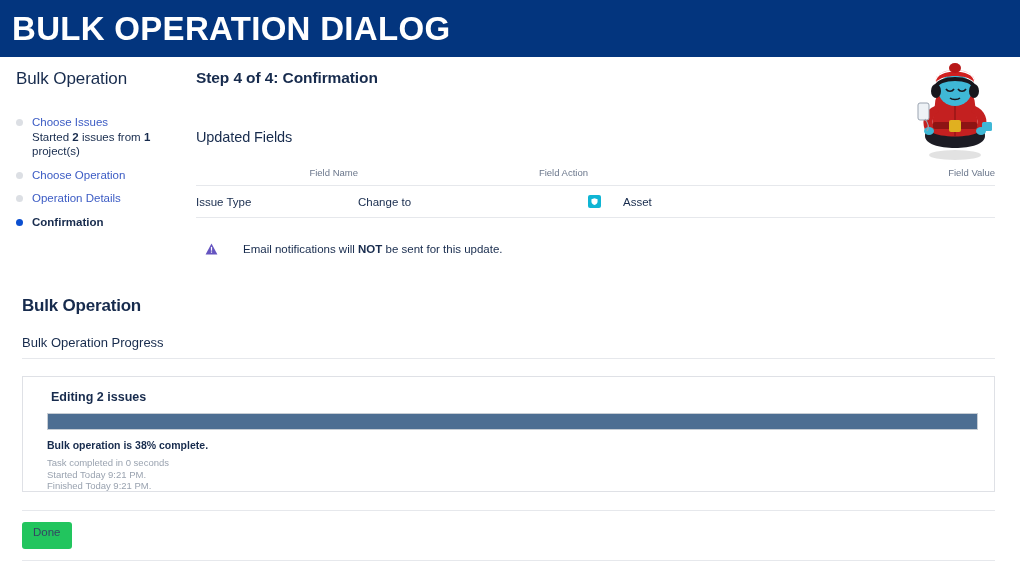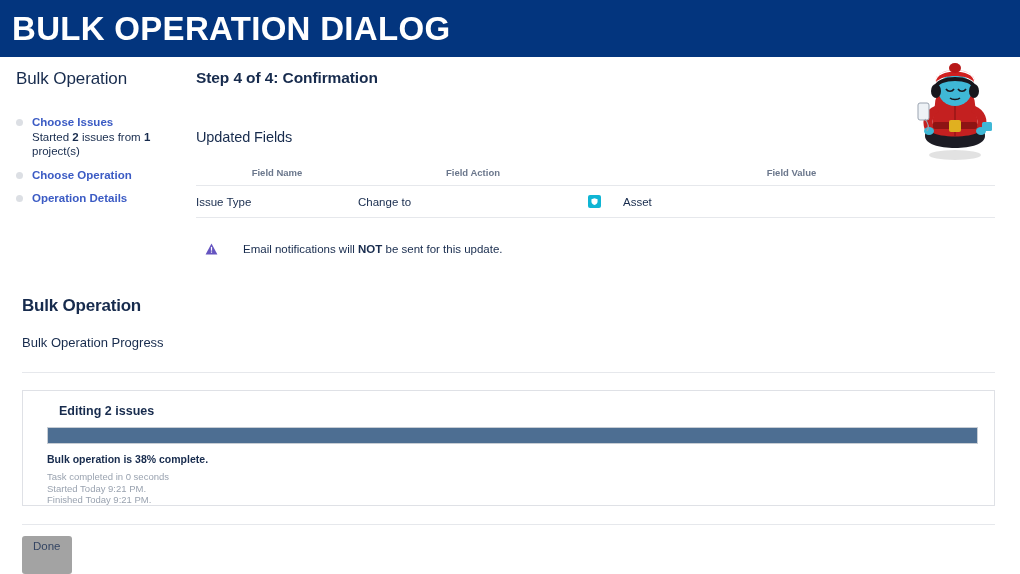--- a/index.html
+++ b/index.html
@@ -67,21 +67,20 @@
     border-radius: 50%;
     background: #dcdfe4;
   }
   .step.active .bullet { background: #0b4fd0; }
   .step-link {
     color: #3b5bc4;
     font-size: 11.5px;
     text-decoration: none;
     display: block;
     line-height: 14.5px;
-    font-weight: bold;
   }
   .step.active .step-link {
     color: #172b4d;
     font-weight: bold;
   }
   .step-sub {
     color: #172b4d;
     font-size: 11.5px;
     line-height: 14.5px;
     margin-top: 0px;
@@ -106,23 +105,23 @@
     font-weight: normal;
     margin: 0 0 22px 0;
     letter-spacing: -0.1px;
   }
 
   table.fields {
     width: 799px;
     border-collapse: collapse;
   }
   table.fields th {
-    text-align: center;
+    text-align: right;
     font-size: 9.5px;
-    font-weight: bold;
+    font-weight: normal;
     color: #6b778c;
     padding: 0 0 7px 0;
     border-bottom: 1px solid #e6e8ec;
   }
   table.fields td {
     text-align: left;
     font-size: 11.5px;
     color: #172b4d;
     padding: 9px 0 9px 0;
     border-bottom: 1px solid #e6e8ec;
@@ -176,41 +175,41 @@
   .prog-title {
     font-size: 17px;
     color: #172b4d;
     font-weight: bold;
     margin: 0 0 19px 22px;
     letter-spacing: -0.2px;
   }
   .prog-sub-wrap {
     margin: 12px 25px 0 22px;
     border-bottom: 1px solid #e6e8ec;
-    padding-bottom: 22px;
+    padding-bottom: 8px;
   }
   .prog-sub {
     font-size: 13px;
     color: #172b4d;
     font-weight: normal;
     margin: 0;
   }
 
   .prog-panel {
     margin: 17px 25px 0 22px;
     border: 1px solid #dfe1e6;
     background: #ffffff;
     padding: 13px 12px 14px 24px;
     height: 116px;
   }
   .prog-panel-title {
     font-size: 12.5px;
     font-weight: bold;
     color: #172b4d;
-    margin: 0 0 9px 12px;
+    margin: 0 0 9px 4px;
   }
   .bar-track {
     width: 931px;
     height: 17px;
     background: #ffffff;
     border: 1px solid #c7cdd4;
     padding: 0;
     margin-bottom: 9px;
   }
   .bar-fill {
@@ -233,27 +232,27 @@
   .rule {
     margin: 18px 25px 0 22px;
     border-top: 1px solid #e6e8ec;
     height: 0;
   }
   .footer-row {
     margin: 11px 0 0 22px;
   }
   .done-btn {
     display: inline-block;
-    background: #a3a3a3;
+    background: #22c55e;
     color: #344563;
     border: none;
     border-radius: 3px;
     font-family: "Liberation Sans", sans-serif;
     font-size: 11.5px;
-    padding: 5px 11px 21px 11px;
+    padding: 5px 11px 10px 11px;
     cursor: pointer;
     line-height: 1;
   }
   .rule-bottom {
     margin: 11px 25px 0 22px;
     border-top: 1px solid #e6e8ec;
     height: 0;
   }
 </style>
 </head>
@@ -280,20 +279,24 @@
         <li class="step">
           <span class="bullet"></span>
           <a href="#" class="step-link">Choose Operation</a>
         </li>
 
         <li class="step">
           <span class="bullet"></span>
           <a href="#" class="step-link">Operation Details</a>
         </li>
 
+        <li class="step active">
+          <span class="bullet"></span>
+          <a href="#" class="step-link">Confirmation</a>
+        </li>
 
       </ul>
     </div>
 
     <div class="main">
       <h3 class="step-heading">Step 4 of 4: Confirmation</h3>
       <h4 class="section-heading">Updated Fields</h4>
 
       <table class="fields">
         <thead>

